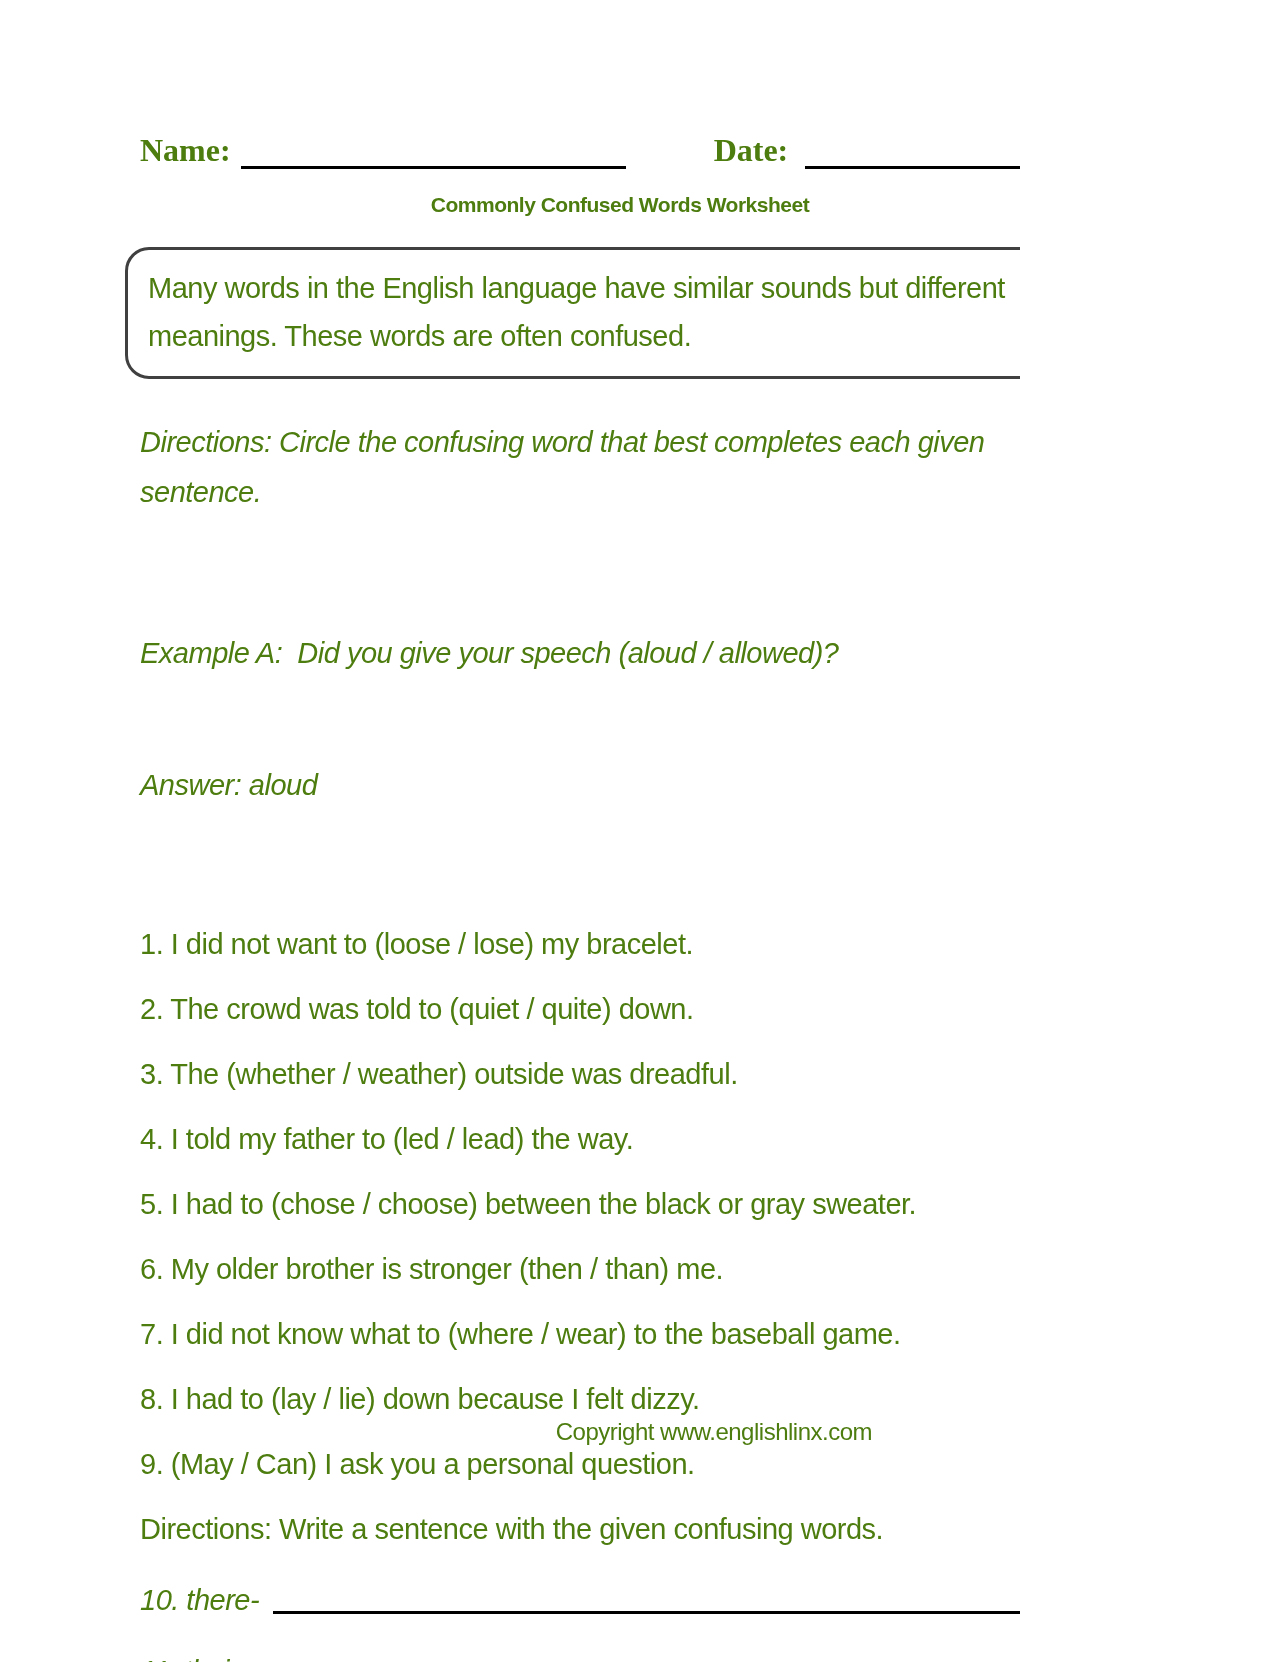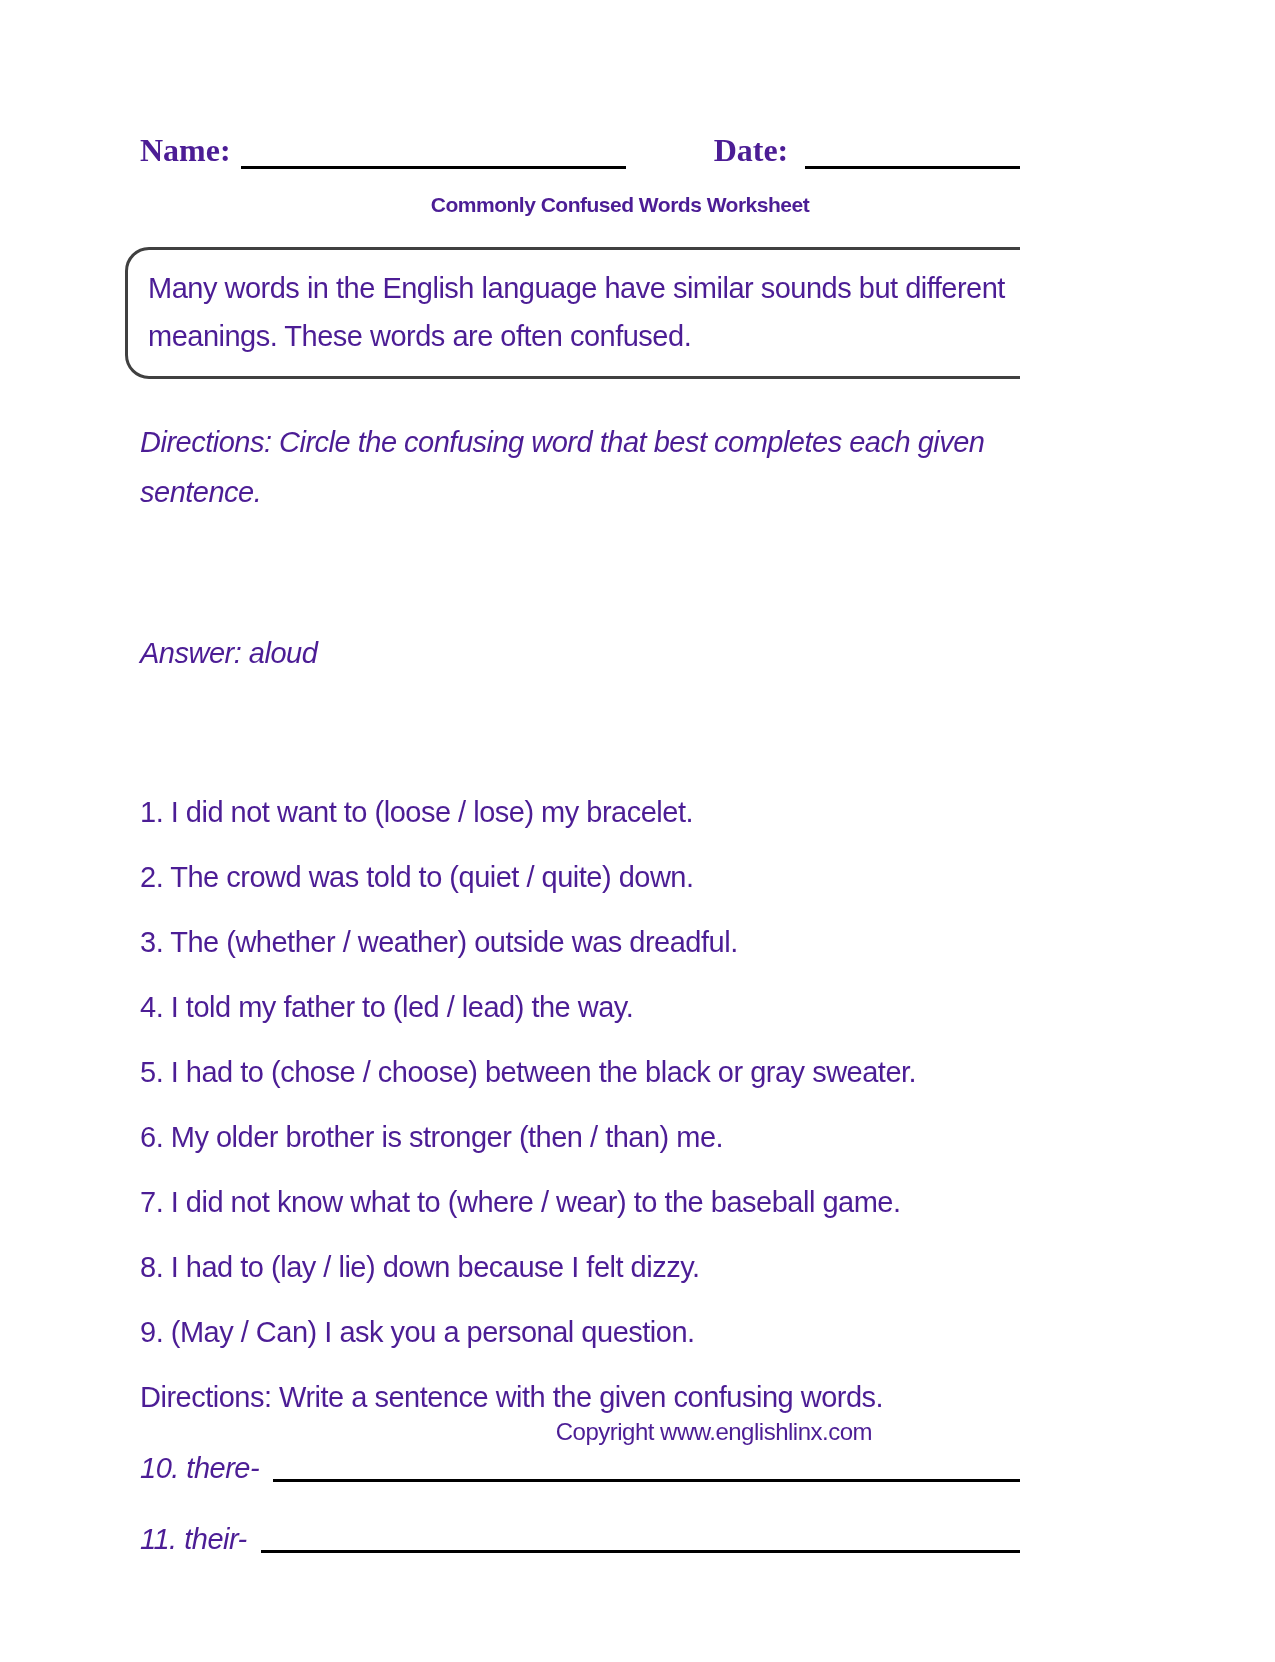--- a/index.html
+++ b/index.html
@@ -5,21 +5,21 @@
   html, body {
     margin: 0;
     padding: 0;
     background: #ffffff;
   }
   .page {
     position: relative;
     width: 1020px;
     height: 1662px;
     background: #ffffff;
-    color: #4c1d95;
+    color: #4d7c0f;
     font-family: "Liberation Sans", sans-serif;
     overflow: hidden;
   }
   .content {
     position: absolute;
     left: 125px;
     top: 0;
     width: 990px;
   }
 
@@ -136,20 +136,21 @@
       </span>
     </div>
 
     <div class="title">Commonly Confused Words Worksheet</div>
 
     <div class="intro-box">Many words in the English language have similar sounds but different meanings. These words are often confused.</div>
 
     <div class="body-text directions1">Directions: Circle the confusing word that best completes each given sentence.</div>
 
     <div class="body-text example-block">
+      <div>Example A:  Did you give your speech (aloud / allowed)?</div>
       <div>Answer: aloud</div>
     </div>
 
     <div class="body-text question">1. I did not want to (loose / lose) my bracelet.</div>
     <div class="body-text question">2. The crowd was told to (quiet / quite) down.</div>
     <div class="body-text question">3. The (whether / weather) outside was dreadful.</div>
     <div class="body-text question">4. I told my father to (led / lead) the way.</div>
     <div class="body-text question">5. I had to (chose / choose) between the black or gray sweater.</div>
     <div class="body-text question">6. My older brother is stronger (then / than) me.</div>
     <div class="body-text question">7. I did not know what to (where / wear) to the baseball game.</div>

